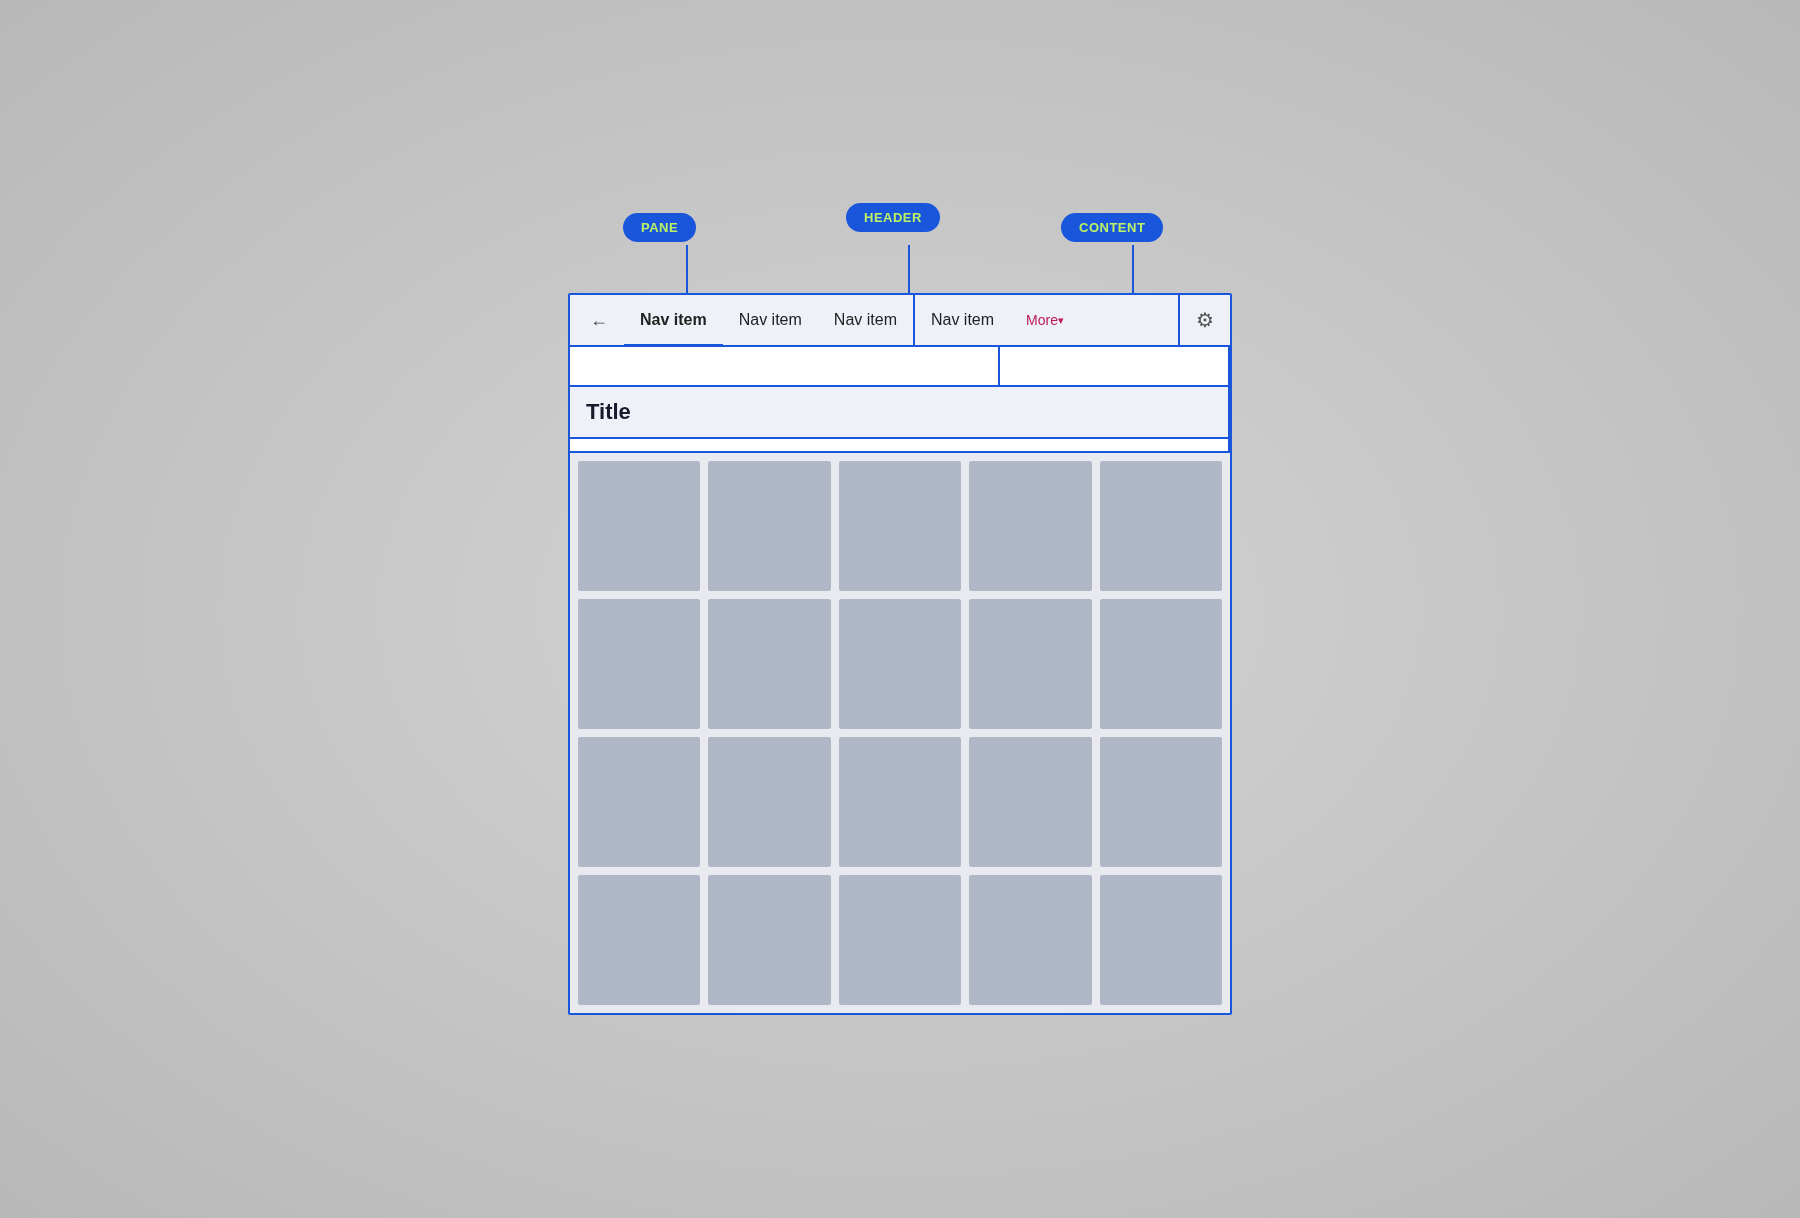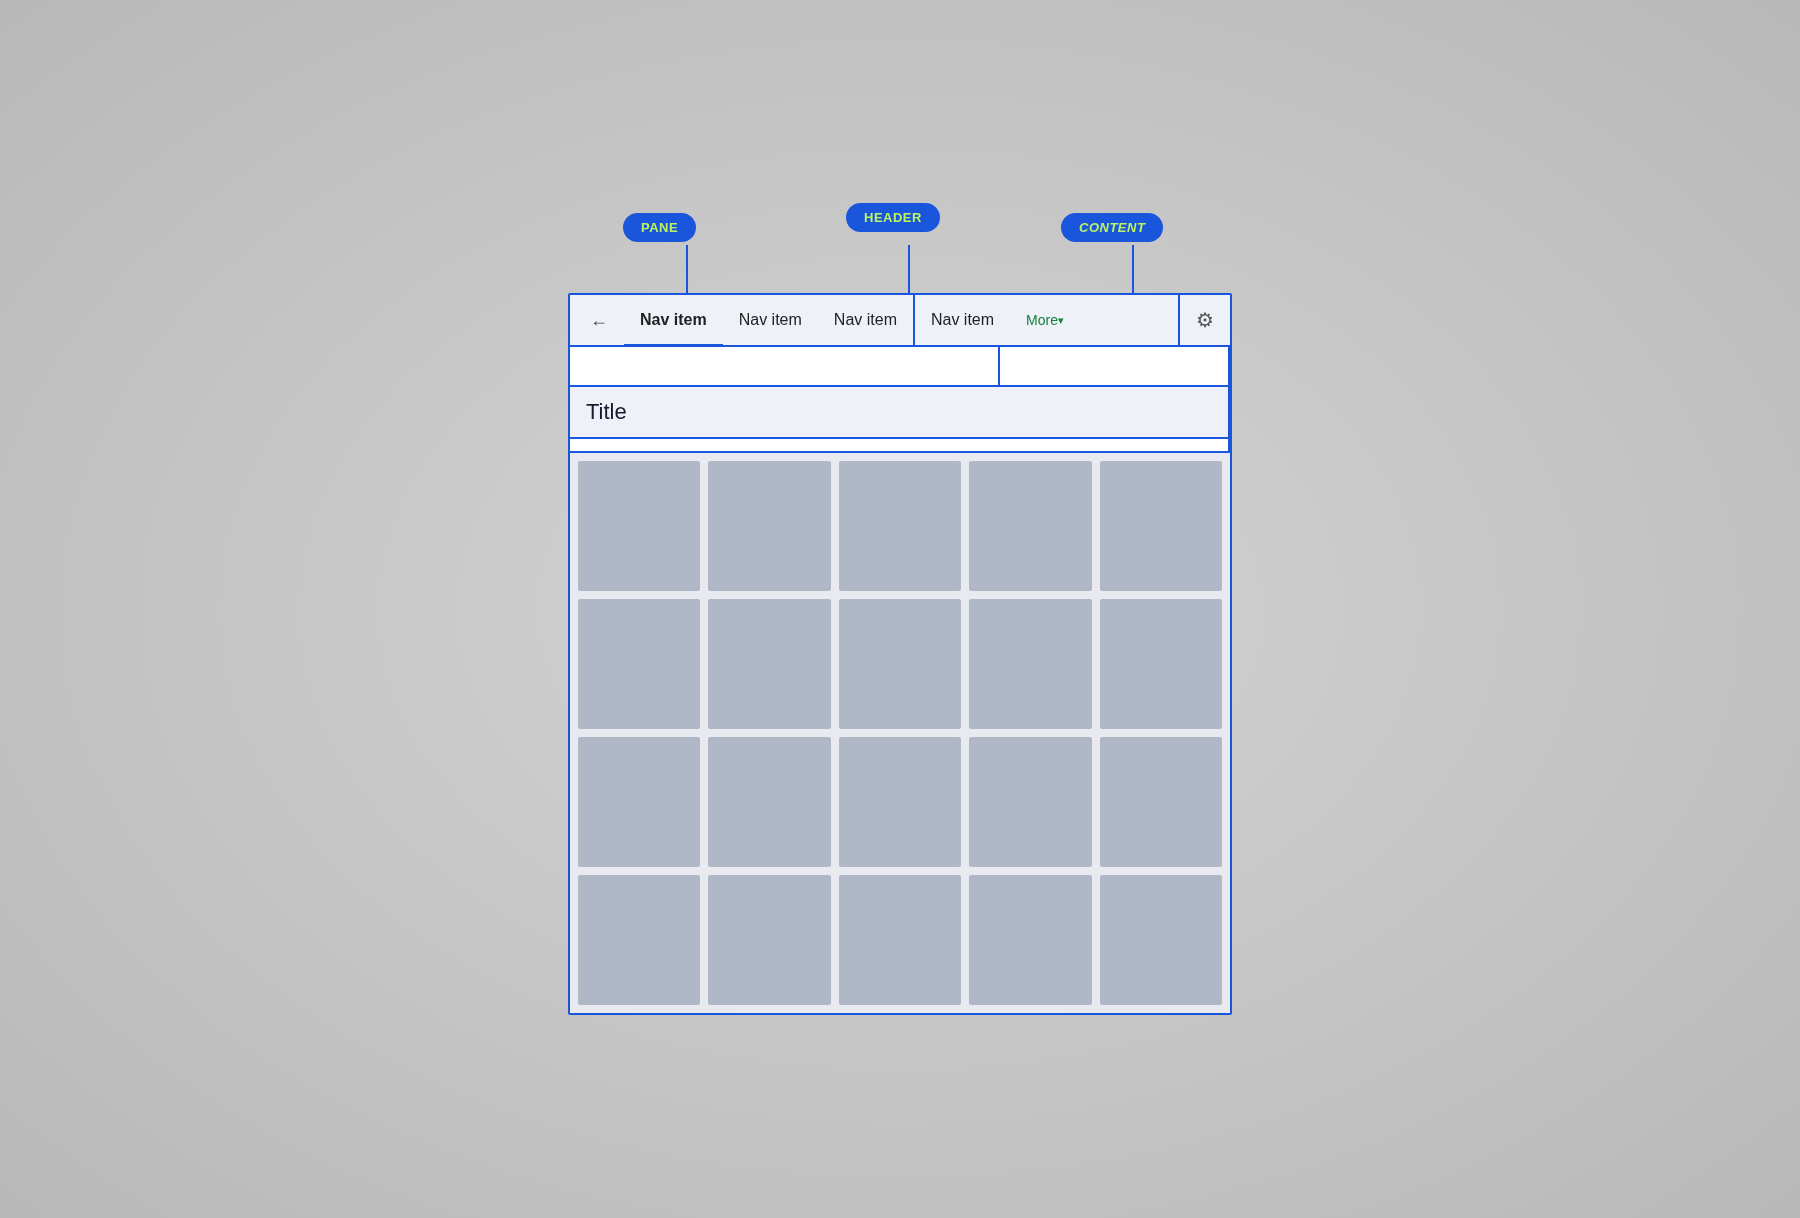--- a/index.html
+++ b/index.html
@@ -65,21 +65,21 @@
       border-bottom: 3px solid #1a56db;
       font-weight: 600;
     }
 
     .nav-item-more {
       display: flex;
       align-items: center;
       gap: 0;
       padding: 14px 16px;
       font-size: 14px;
-      color: #15803d;
+      color: #be185d;
       cursor: pointer;
       height: 52px;
     }
 
     .nav-divider-right {
       margin-left: auto;
       display: flex;
       align-items: center;
     }
 
@@ -129,21 +129,21 @@
       width: 660px;
       height: 100%;
       display: flex;
       align-items: center;
       padding-left: 16px;
       border-right: 2px solid #1a56db;
     }
 
     .title-text {
       font-size: 22px;
-      font-weight: 400;
+      font-weight: 700;
       color: #1a1a2e;
     }
 
     .title-content {
       flex: 1;
       height: 100%;
       background: #eef2f8;
     }
 
     
@@ -191,21 +191,21 @@
       width: 2px;
       background: #1a56db;
     }
 
     .ann-pane-badge { left: 55px; top: 10px; }
     .ann-pane-line { left: 118px; top: 42px; height: 48px; }
 
     .ann-header-badge { left: 278px; top: 0; }
     .ann-header-line { left: 340px; top: 42px; height: 48px; }
 
-    .ann-content-badge { left: 493px; top: 10px; font-style: italic; }
+    .ann-content-badge { left: 493px; top: 10px; }
     .ann-content-line { left: 564px; top: 42px; height: 48px; }
 
     
     .main-frame {
       border: 2px solid #1a56db;
       border-radius: 2px;
       overflow: hidden;
       background: #fff;
     }
   </style>

